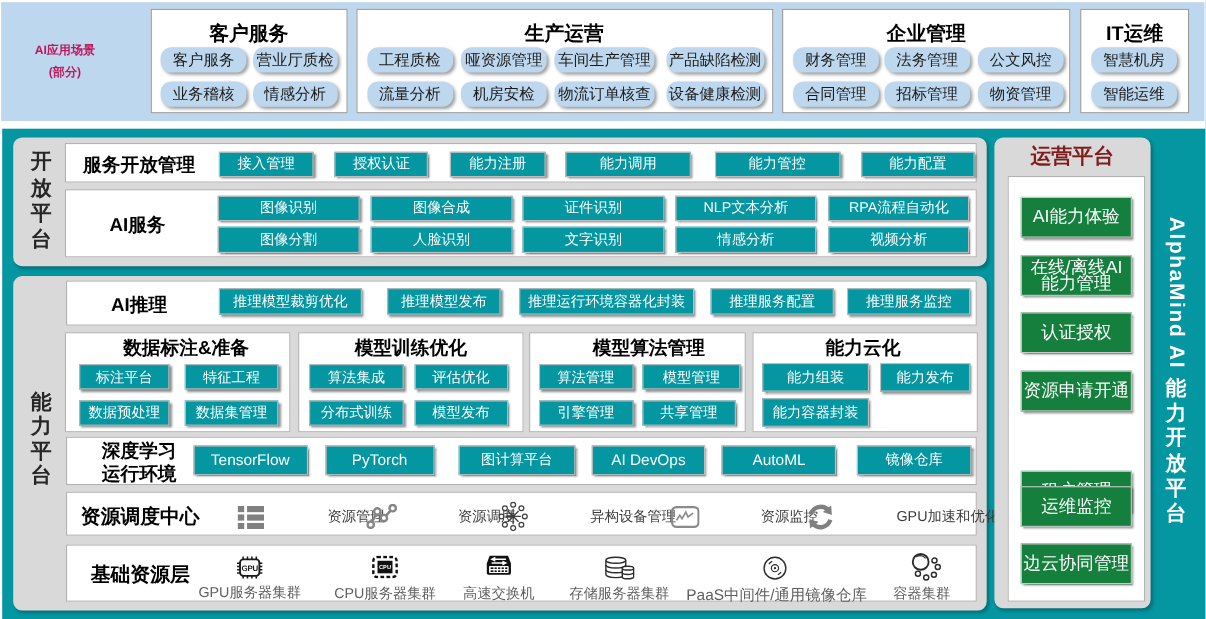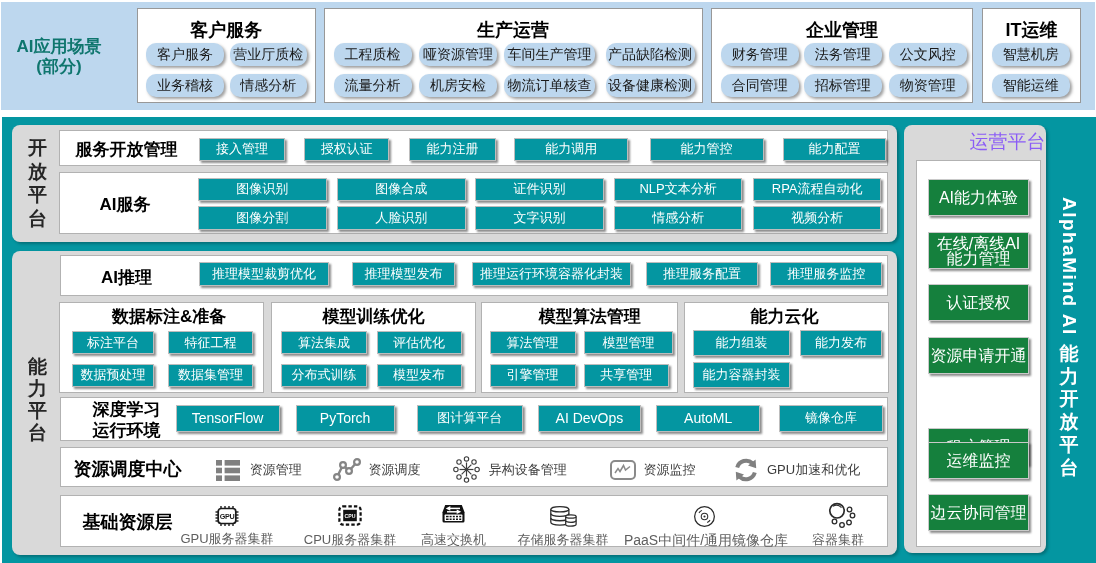--- a/index.html
+++ b/index.html
@@ -2,41 +2,41 @@
 <html><head>
 <meta charset="utf-8">
 <style>
   * { margin:0; padding:0; box-sizing:border-box; }
   html,body { width:1096px; height:563px; background:#ffffff; overflow:hidden; }
   body { font-family:"Liberation Sans", sans-serif; position:relative; }
   .abs { position:absolute; }
 
   
   #band { left:1px; top:2px; width:1094px; height:108px; background:#bdd7ee; }
-  .band-label { left:8px; top:35px; width:100px; text-align:center; font-size:17px; font-weight:bold; color:#0f766e; line-height:19.5px; }
+  .band-label { left:8px; top:35px; width:100px; text-align:center; font-size:11px; font-weight:bold; color:#be185d; line-height:19.5px; }
   .wbox { position:absolute; top:6px; height:95px; background:#ffffff; border:1px solid #989898; }
   .wbox h3 { text-align:center; font-size:18px; font-weight:bold; color:#000; margin-top:11px; line-height:20px; }
   .pill { position:absolute; height:23px; background:#bdd7ee; border-radius:10px; box-shadow:2px 2px 3px rgba(80,80,80,0.55); font-size:14px; line-height:23px; text-align:center; color:#1a1a1a; }
   .pr1 { top:33.5px; }
   .pr2 { top:65px; }
 
   
   #frame { left:2px; top:117px; width:1094px; height:446px; background:#0496a1; }
   .gbox { position:absolute; background:#d9d9d9; border-radius:8px; box-shadow:2px 2px 3px rgba(0,0,0,0.25); }
   .vlabel { position:absolute; width:19px; font-size:19px; font-weight:bold; color:#262626; line-height:23.5px; text-align:center; }
   .wrow { position:absolute; background:#ffffff; border:1px solid #b2b2b2; }
   .rowlab { position:absolute; font-weight:bold; color:#000; }
   .tbtn { position:absolute; background:#0496a1; border:1.5px solid #bdbdbd; box-shadow:2px 2px 2px rgba(0,0,0,0.45); color:#ffffff; font-size:13px; display:flex; align-items:center; justify-content:center; text-align:center; line-height:14px; }
 
   
-  .ritem { position:absolute; display:flex; align-items:center; color:#3c3c3c; font-size:13px; }
+  .ritem { position:absolute; display:flex; align-items:center; color:#3c3c3c; font-size:13px;gap:48px; }
   .bitem { position:absolute; text-align:center; color:#5f5f5f; font-size:13px; line-height:16px; }
 
   
-  #oplabel { left:904px; top:129px; width:141.5px; text-align:right; font-size:19px; font-weight:normal; color:#8b5cf6; }
+  #oplabel { left:904px; top:129px; width:141.5px; text-align:center; font-size:19px; font-weight:bold; color:#7f1d1d; }
   #opinner { left:916px; top:160px; width:125px; height:387px; background:#ffffff; border:1px solid #b2b2b2; }
   .opbtn { position:absolute; left:11px; width:101px; height:37px; background:#15803d; border:1px solid #c9c9c9; box-shadow:2px 2px 2px rgba(0,0,0,0.45); color:#fff; font-size:16px; display:flex; align-items:center; justify-content:center; text-align:center; line-height:15px; }
   #vlat { position:absolute; left:1079px; top:197px; transform-origin:0 0; transform:rotate(90deg); font-size:19px; font-weight:bold; color:#ffffff; letter-spacing:1.5px; white-space:nowrap; line-height:20px; }
   #vcjk { position:absolute; left:1059px; top:343px; width:20px; font-size:19px; font-weight:bold; color:#ffffff; line-height:22.7px; text-align:center; }
 </style>
 </head>
 <body>
 
 <div class="abs" id="band">
   <div class="abs band-label">AI应用场景<br>(部分)</div>

